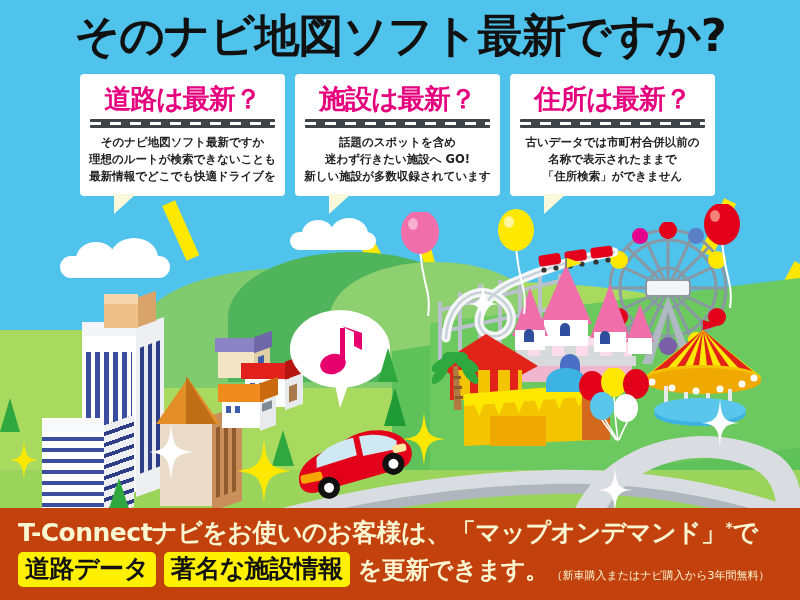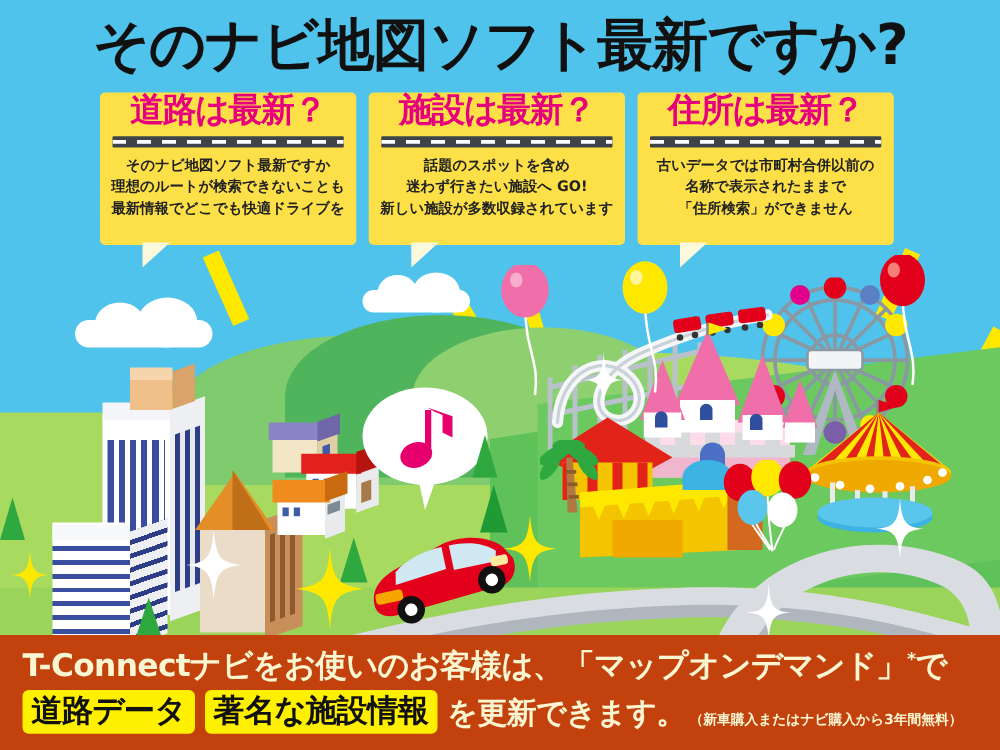--- a/index.html
+++ b/index.html
@@ -34,22 +34,22 @@
   
   .headline{
     position:absolute;left:0;top:6px;width:800px;text-align:center;
     font-size:45px;font-weight:bold;color:#111;letter-spacing:-1px;
     font-family:"DejaVu Sans","Liberation Sans",sans-serif;
     white-space:nowrap;
   }
 
   
   .bubble{
-    position:absolute;background:#fde047;border-radius:4px;box-sizing:border-box;
-    padding:0 4px 8px;text-align:center;
+    position:absolute;background:#ffffff;border-radius:4px;box-sizing:border-box;
+    padding:10px 4px 8px;text-align:center;
   }
   .bubble .tail{
     position:absolute;left:34px;bottom:-18px;width:0;height:0;
     border-left:0 solid transparent;border-right:22px solid transparent;
     border-top:20px solid #FCF8DC;
   }
   .bub-title{
     font-size:27px;font-weight:bold;color:#E6007E;letter-spacing:-1px;
     font-family:"DejaVu Sans","Liberation Sans",sans-serif;line-height:1.12;
     white-space:nowrap;
@@ -75,21 +75,21 @@
     white-space:nowrap;
   }
   .banner-l2{position:absolute;left:18px;top:44px;display:flex;align-items:flex-end;white-space:nowrap;}
   .tag{
     background:#FFF000;color:#111;font-size:25px;font-weight:bold;
     padding:2px 7px 3px;border-radius:5px;margin-right:8px;letter-spacing:-0.5px;
     font-family:"DejaVu Sans","Liberation Sans",sans-serif;line-height:1.18;
   }
   .banner-rest{font-size:24px;font-weight:bold;color:#FAF6D2;letter-spacing:-0.5px;
     font-family:"DejaVu Sans","Liberation Sans",sans-serif;line-height:1.3;}
-  .fineprint{font-size:11px;font-weight:bold;color:#FAF6D2;margin-left:3px;
+  .fineprint{font-size:11px;font-weight:normal;color:#FAF6D2;margin-left:3px;
     font-family:"DejaVu Sans","Liberation Sans",sans-serif;padding-bottom:4px;
     white-space:nowrap;}
 
   .sup{font-size:14px;vertical-align:super;}
 </style>
 </head>
 <body>
 
 <div id="stage">
 

